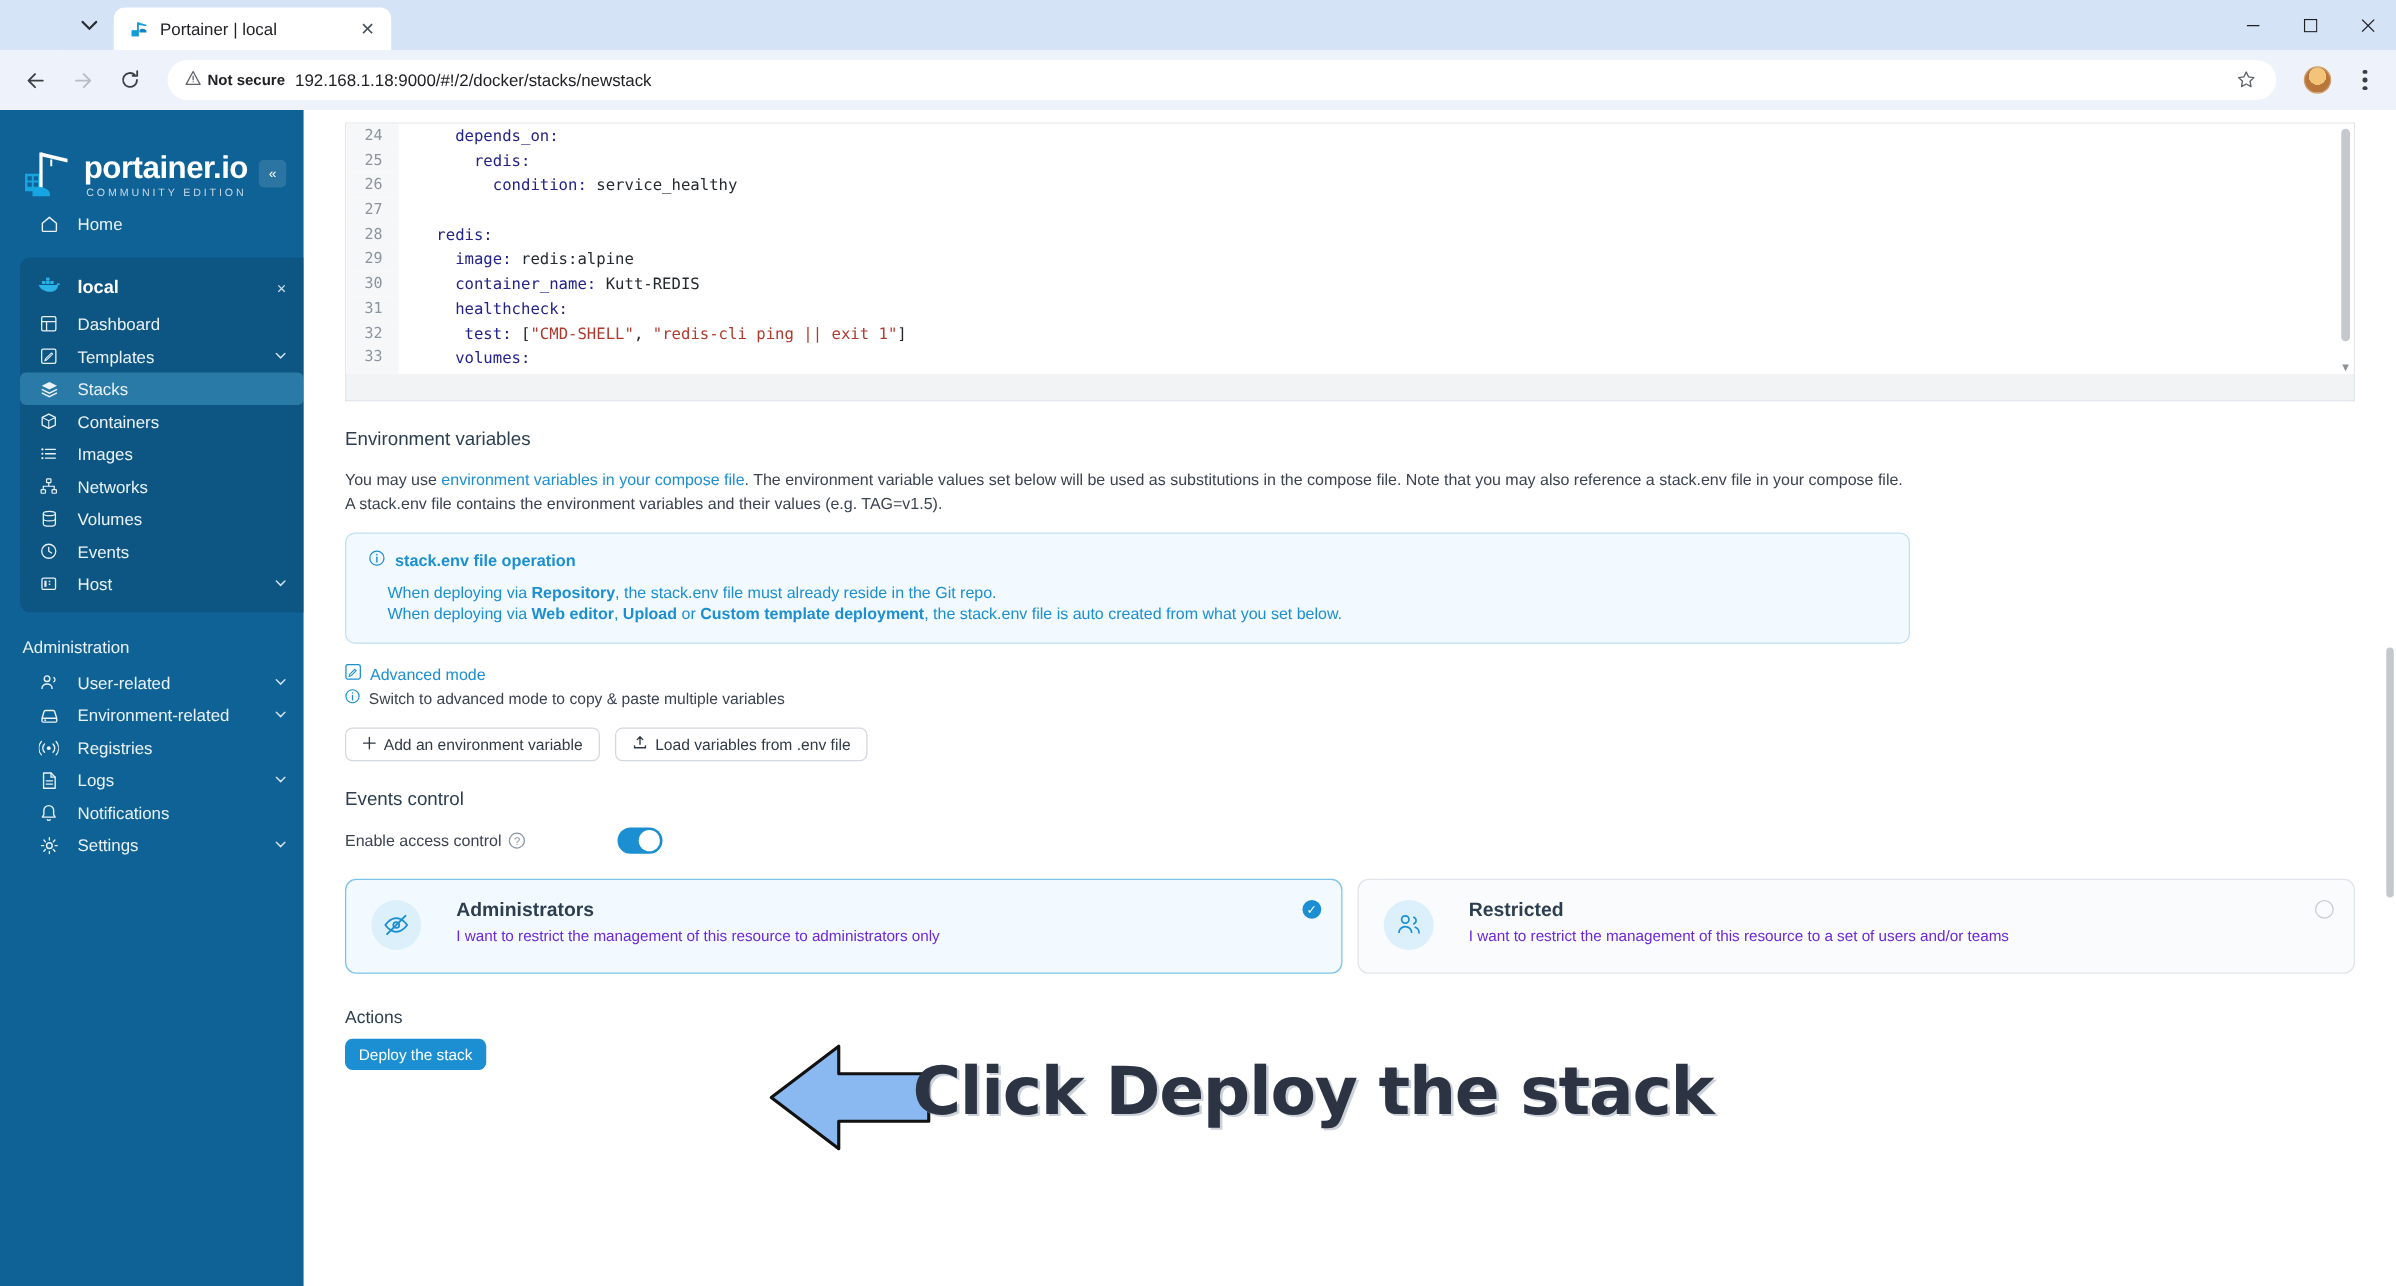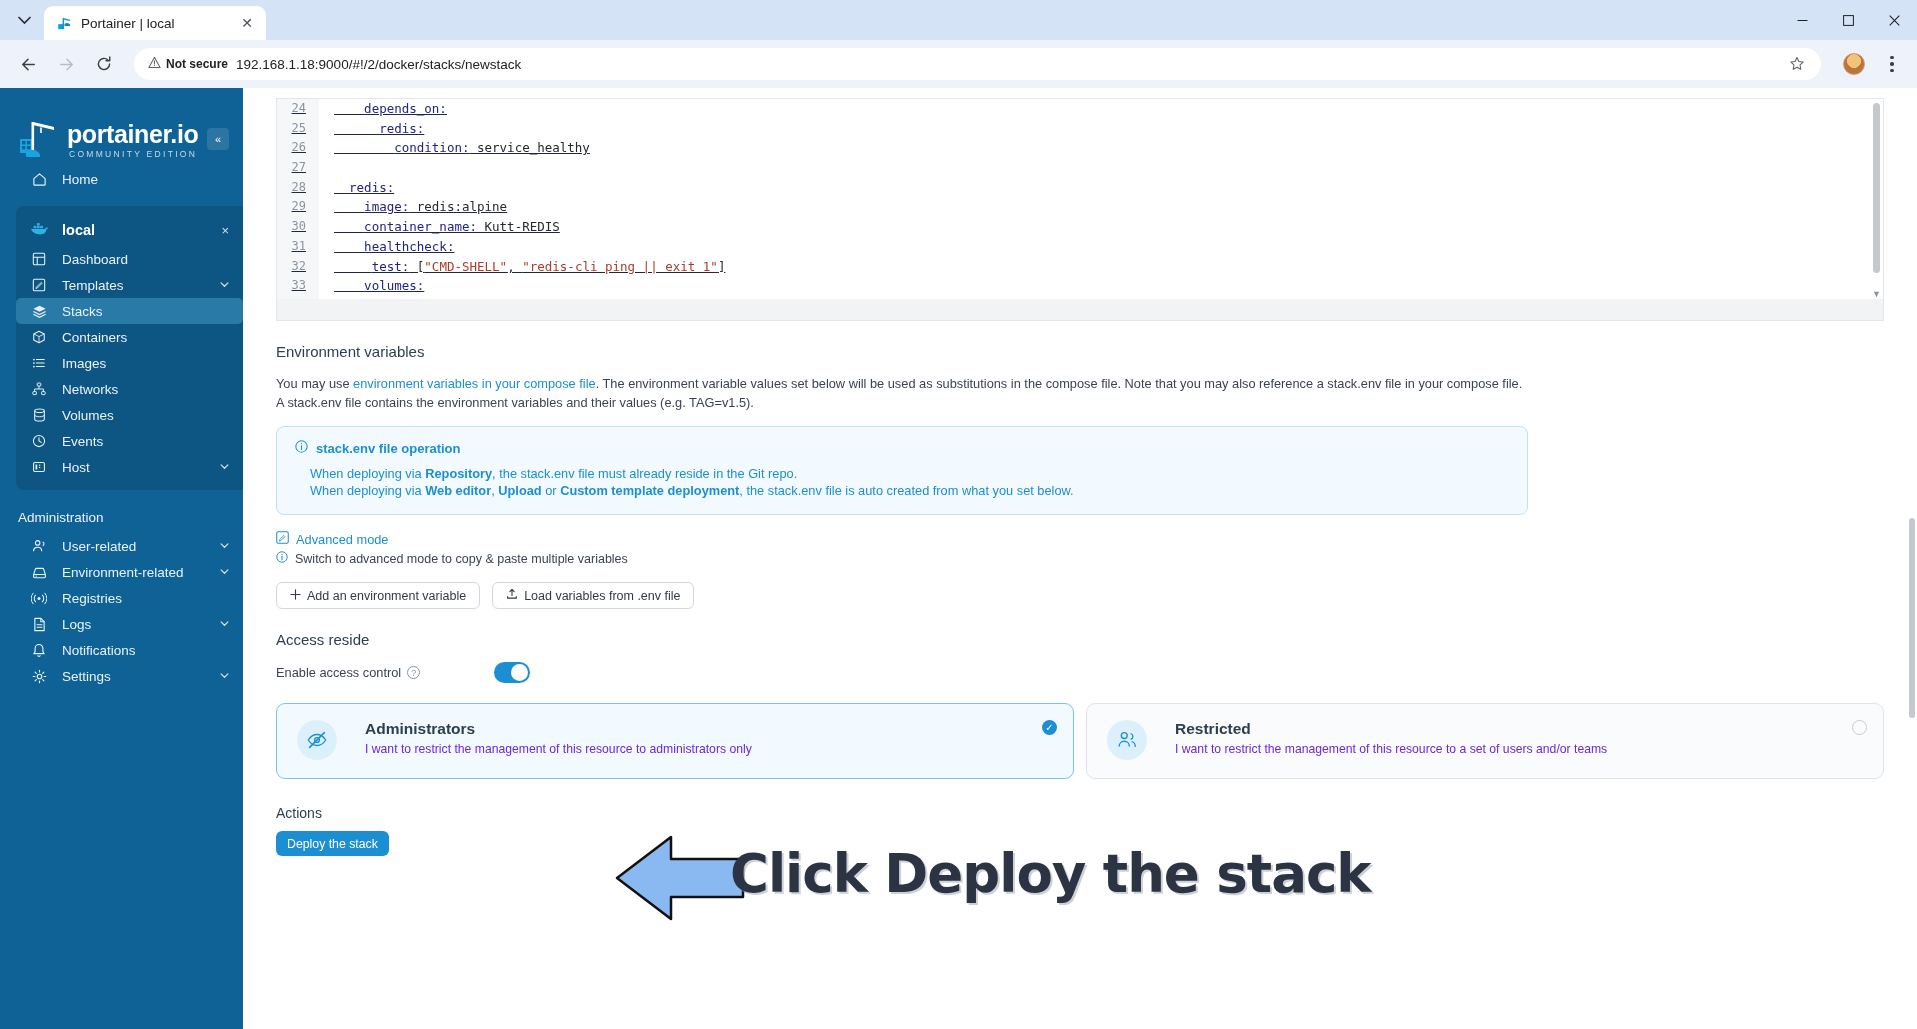--- a/index.html
+++ b/index.html
@@ -7,21 +7,21 @@
   body {
     width:1917px; height:1029px; overflow:hidden;
     font-family:"Liberation Sans", sans-serif;
     background:#ffffff;
     font-size:13px;
     color:#1f2937;
   }
 
   
   .browser { width:1917px; height:1029px; display:flex; flex-direction:column; background:#d6e4f7; }
-  .tabstrip { height:40px; background:#d5e3f7; display:flex; align-items:flex-end; padding-left:6px; position:relative; }
+  .tabstrip { height:40px; background:#d5e3f7; display:flex; align-items:flex-end; padding-left:6px; position:relative;margin-left:47px; }
   .tab-listbtn {
     width:36px; height:34px; margin-bottom:3px; display:flex; align-items:center; justify-content:center;
     border-radius:6px; color:#2b2f33;
   }
   .tab {
     height:34px; min-width:222px; background:#ffffff; border-radius:9px 9px 0 0;
     display:flex; align-items:center; gap:9px; padding:0 10px 0 12px; margin-left:2px;
     position:relative;
   }
   .tab-favicon { width:16px; height:16px; display:flex; align-items:center; justify-content:center; }
@@ -87,21 +87,21 @@
 
   
   .main { flex:1; position:relative; background:#ffffff; overflow:hidden; }
 
   
   .editor-wrap { margin:10px 33px 0 33px; border:1px solid #e3e6ea; border-bottom:none; background:#fff; position:relative; }
   .editor {
     font-family:"DejaVu Sans Mono", monospace; font-size:12.5px; line-height:19.7px;
     background:#ffffff; position:relative; height:200px; overflow:hidden;
   }
-  .code-line { display:flex; height:19.7px;text-decoration:underline; }
+  .code-line { display:flex; height:19.7px; }
   .ln {
     width:42px; text-align:right; padding-right:13px; color:#8b949e; background:#f6f7f9;
     flex-shrink:0; font-size:12px; user-select:none;
   }
   .code { padding-left:15px; white-space:pre; color:#24292e; }
   .y-key { color:#22228a; }
   .y-str { color:#b03a2e; }
   .y-plain { color:#24292e; }
   .ed-scroll { position:absolute; right:3px; top:4px; width:7px; height:182px; }
   .ed-thumb { width:7px; height:170px; background:#c5c9ce; border-radius:4px; }
@@ -613,21 +613,21 @@
                   <path d="M6.5 1.6v6.4M4.1 4l2.4-2.4L8.9 4" stroke="#303b47" stroke-width="1.2" fill="none" stroke-linecap="round" stroke-linejoin="round"></path>
                   <path d="M1.8 9.4v1.6h9.4V9.4" stroke="#303b47" stroke-width="1.2" fill="none" stroke-linecap="round"></path>
                 </svg>
             </span>
             <span>Load variables from .env file</span>
           </div>
         </div>
       </div>
 
       <div class="sect">
-        <div class="sect-title">Access reside</div>
+        <div class="sect-title">Events control</div>
         <div class="toggle-row">
           <span class="toggle-label">
             <span>Enable access control</span>
             <span class="qmark">?</span>
           </span>
           <span class="switch">
               <span class="knob"></span>
             </span>
         </div>
 

